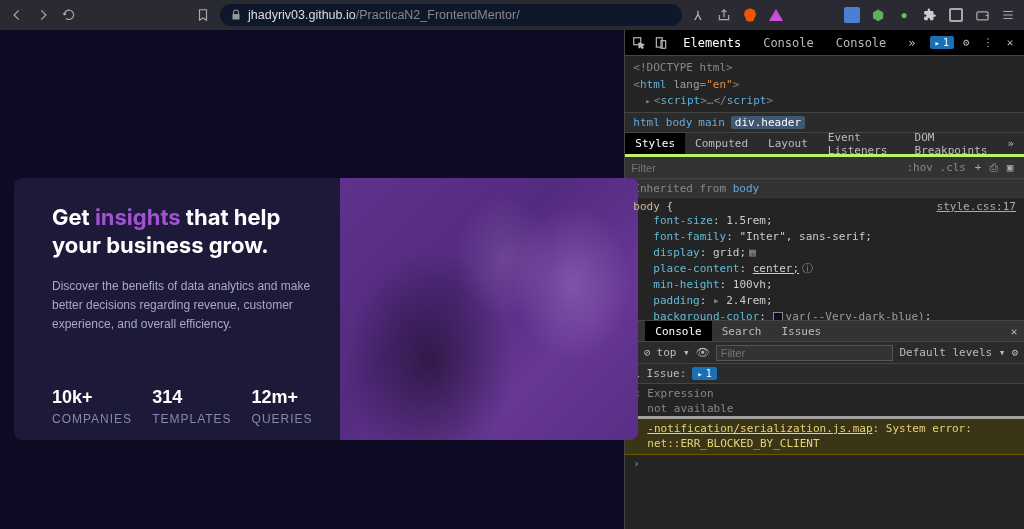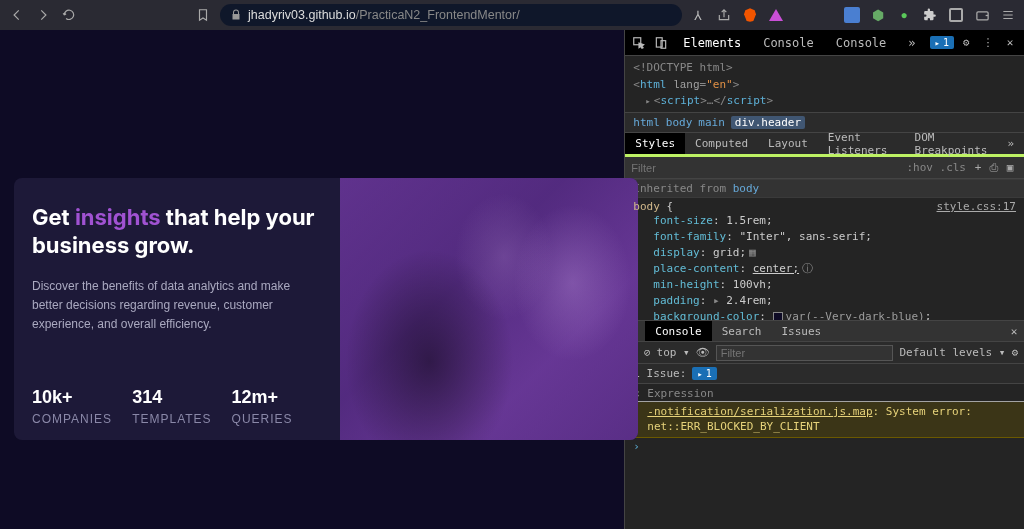--- a/index.html
+++ b/index.html
@@ -20,21 +20,21 @@
   .triangle { width: 0; height: 0; border-left: 7px solid transparent; border-right: 7px solid transparent; border-bottom: 12px solid #c94fd6; display:inline-block; }
   .square-icon { width:14px; height:14px; border:2px solid #aaa; border-radius:2px; }
 
   
   .content { flex: 1; display: flex; height: calc(100% - 30px); }
   .page { width: 654px; background: #0e0b25; position: relative; }
   .devtools { flex: 1; display: flex; flex-direction: column; background: #242424; border-left: 1px solid #444; font-family: Menlo, Consolas, monospace; font-size: 11px; }
 
   
   .card { position: absolute; left: 14px; top: 148px; width: 624px; height: 262px; background: #1d1938; border-radius: 8px; display: flex; overflow: hidden; }
-  .card-text { flex: 1; padding: 26px 22px 20px 18px; color: #fff; }
+  .card-text { flex: 1; padding: 26px 22px 20px 38px; color: #fff; }
   .card-text h1 { font-family: "Inter", Arial, sans-serif; font-size: 22px; font-weight: 700; line-height: 1.25; margin-bottom: 18px; }
   .card-text h1 .accent { color: #a052d2; }
   .card-text p { font-size: 12px; color: #aaa9c0; line-height: 1.6; max-width: 280px; }
   .stats { display: flex; gap: 20px; margin-top: 52px; }
   .stat-num { font-size: 18px; font-weight: 700; color: #fff; }
   .stat-lab { font-size: 12px; letter-spacing: 1px; color: #8a88a8; margin-top: 4px; text-transform: uppercase; }
   .card-img { width: 298px; background: linear-gradient(rgba(99,47,157,0.6), rgba(99,47,157,0.6)), linear-gradient(135deg,#5a3775 0%,#3a2452 40%,#6b4288 70%,#4a2d63 100%); position: relative; }
   .card-img::after { content:""; position:absolute; inset:0; background: radial-gradient(ellipse 120px 160px at 30% 70%, rgba(0,0,0,0.45), transparent 70%), radial-gradient(ellipse 90px 120px at 78% 40%, rgba(200,160,230,0.3), transparent 65%), radial-gradient(ellipse 70px 90px at 55% 30%, rgba(180,140,210,0.25), transparent 70%); }
 
   
@@ -96,21 +96,21 @@
   .console-bar .levels { cursor:pointer; }
 
   .issue-bar { display:flex; align-items:center; height:20px; background:#2b2b2b; border-bottom:1px solid #444; padding:0 8px; font-size:11px; color:#bbb; gap:6px; }
   .issue-bar .badge { background:#1a6fb5; }
 
   .console-body { flex:1; background:#242424; padding: 2px 0; font-size:11px; }
   .console-row { display:flex; padding: 1px 8px; align-items:flex-start; }
   .console-row .x { color:#888; width:14px; }
   .console-expr { color:#888; }
   .console-avail { color:#888; margin-left:14px; }
-  .console-warn { background: rgba(102,85,0,0.35); border-top:1px solid #a3a3a3; border-bottom:1px solid #6b5900; padding: 2px 8px 2px 22px; line-height:1.4; }
+  .console-warn { background: rgba(102,85,0,0.35); border-top:3px solid #a3a3a3; border-bottom:1px solid #6b5900; padding: 2px 8px 2px 22px; line-height:1.4; }
   .console-warn .path { color:#e6d27a; text-decoration: underline; }
   .console-warn .msg { color:#e6d27a; }
   .console-warn .err { color:#e6d27a; }
   .prompt { color:#5db0d7; padding: 2px 8px; }
 </style>
 </head>
 <body>
 
 <div class="browser">
 
@@ -309,20 +309,23 @@
         <span class="badge">
             <span style="font-size:9px">▸</span>
             <span>1</span>
           </span>
       </div>
       <div class="console-body">
         <div class="console-row">
             <span class="x">✕</span>
             <span class="console-expr">Expression</span>
           </div>
+        <div class="console-row">
+            <span class="console-avail">not available</span>
+          </div>
         <div class="console-warn">
           <span class="path">-notification/serialization.js.map</span><span class="msg">: System error:</span><br>
           <span class="err">net::ERR_BLOCKED_BY_CLIENT</span>
         </div>
         <div class="prompt">›</div>
       </div>
     </div>
 
   </div>
 </div>

